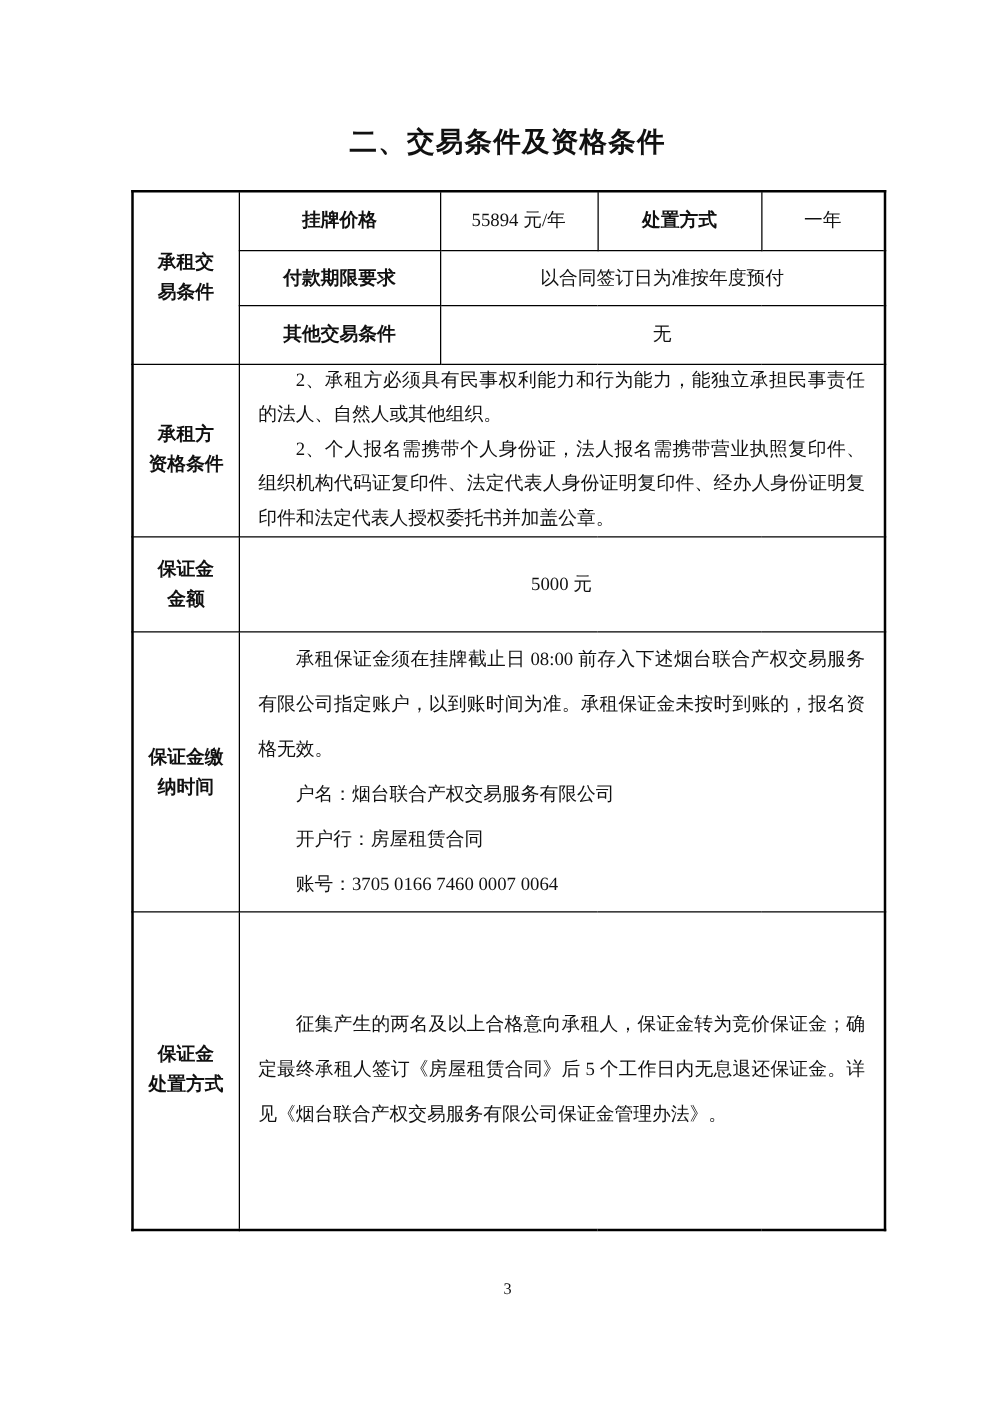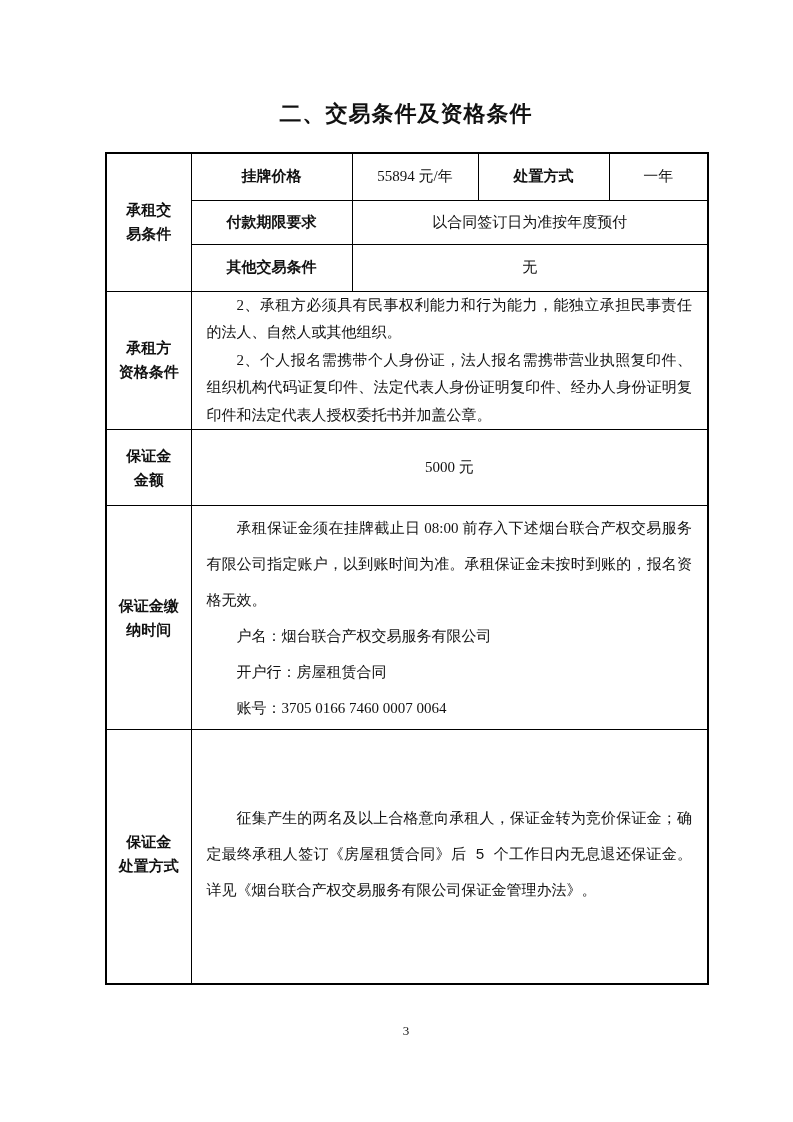--- a/index.html
+++ b/index.html
@@ -71,21 +71,21 @@
   }
   .lh27 p { line-height: 27.5px; }
   .lh36 p { line-height: 36px; }
   
   .r1 td { height: 47px; }
   .r2 td { height: 44px; }
   .r3 td { height: 47px; }
   .r4 td { height: 138px; }
   .r5 td { height: 76px; }
   .r6 td { height: 224px; }
-  .r7 td { height: 254px; font-family: Liberation Mono, monospace; }
+  .r7 td { height: 254px; }
   .page-footer {
     margin-top: 38px;
     text-align: center;
     font-size: 13px;
     line-height: 16px;
   }
 </style>
 </head>
 <body>
 

